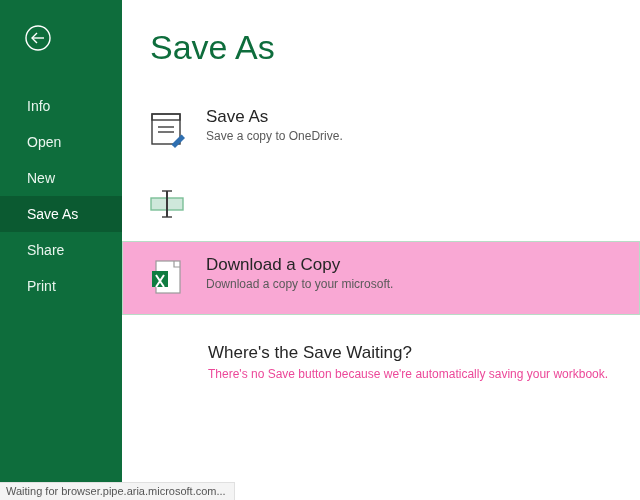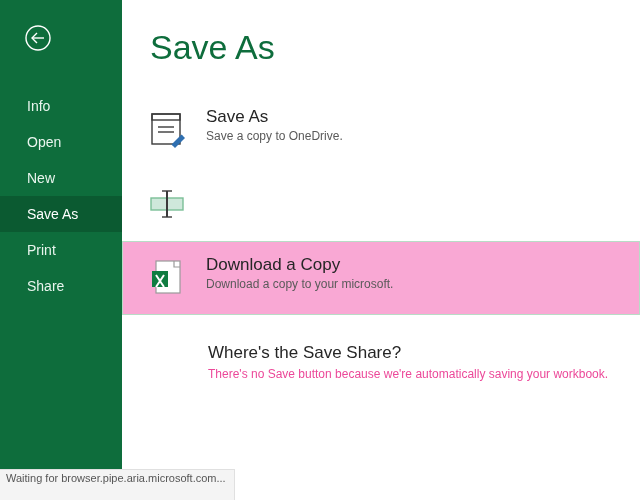--- a/index.html
+++ b/index.html
@@ -87,21 +87,21 @@
     margin-bottom: 4px;
   }
   .info-text {
     font-size: 12px;
     color: #ec4899;
   }
 
   .status-bar {
     position: absolute;
     left: 0; bottom: 0;
-    height: 31px;
+    height: 18px;
     background: #f4f4f4;
     border-top: 1px solid #e0e0e0;
     border-right: 1px solid #e0e0e0;
     font-size: 11px;
     color: #555;
     padding: 2px 8px 0 6px;
     white-space: nowrap;
   }
 </style>
 </head>
@@ -113,22 +113,22 @@
       <circle cx="14" cy="14" r="12"></circle>
       <line x1="8" y1="14" x2="20" y2="14"></line>
       <polyline points="13,9 8,14 13,19"></polyline>
     </svg>
   </div>
   <div class="nav">
     <div class="nav-item">Info</div>
     <div class="nav-item">Open</div>
     <div class="nav-item">New</div>
     <div class="nav-item selected">Save As</div>
+    <div class="nav-item">Share</div>
     <div class="nav-item">Print</div>
-    <div class="nav-item">Share</div>
   </div>
 </div>
 
 <div class="main">
   <div class="page-title">Save As</div>
 
   <div class="options">
 
     <div class="option">
       <div class="icon-box">
@@ -173,18 +173,18 @@
       </div>
       <div class="texts">
         <div class="title">Download a Copy</div>
         <div class="subtitle">Download a copy to your microsoft.</div>
       </div>
     </div>
 
   </div>
 
   <div class="info-block">
-    <div class="info-title">Where's the Save Share?</div>
+    <div class="info-title">Where's the Save Waiting?</div>
     <div class="info-text">There's no Save button because we're automatically saving your workbook.</div>
   </div>
 </div>
 
 <div class="status-bar">Waiting for browser.pipe.aria.microsoft.com...</div>
 
 </body></html>

